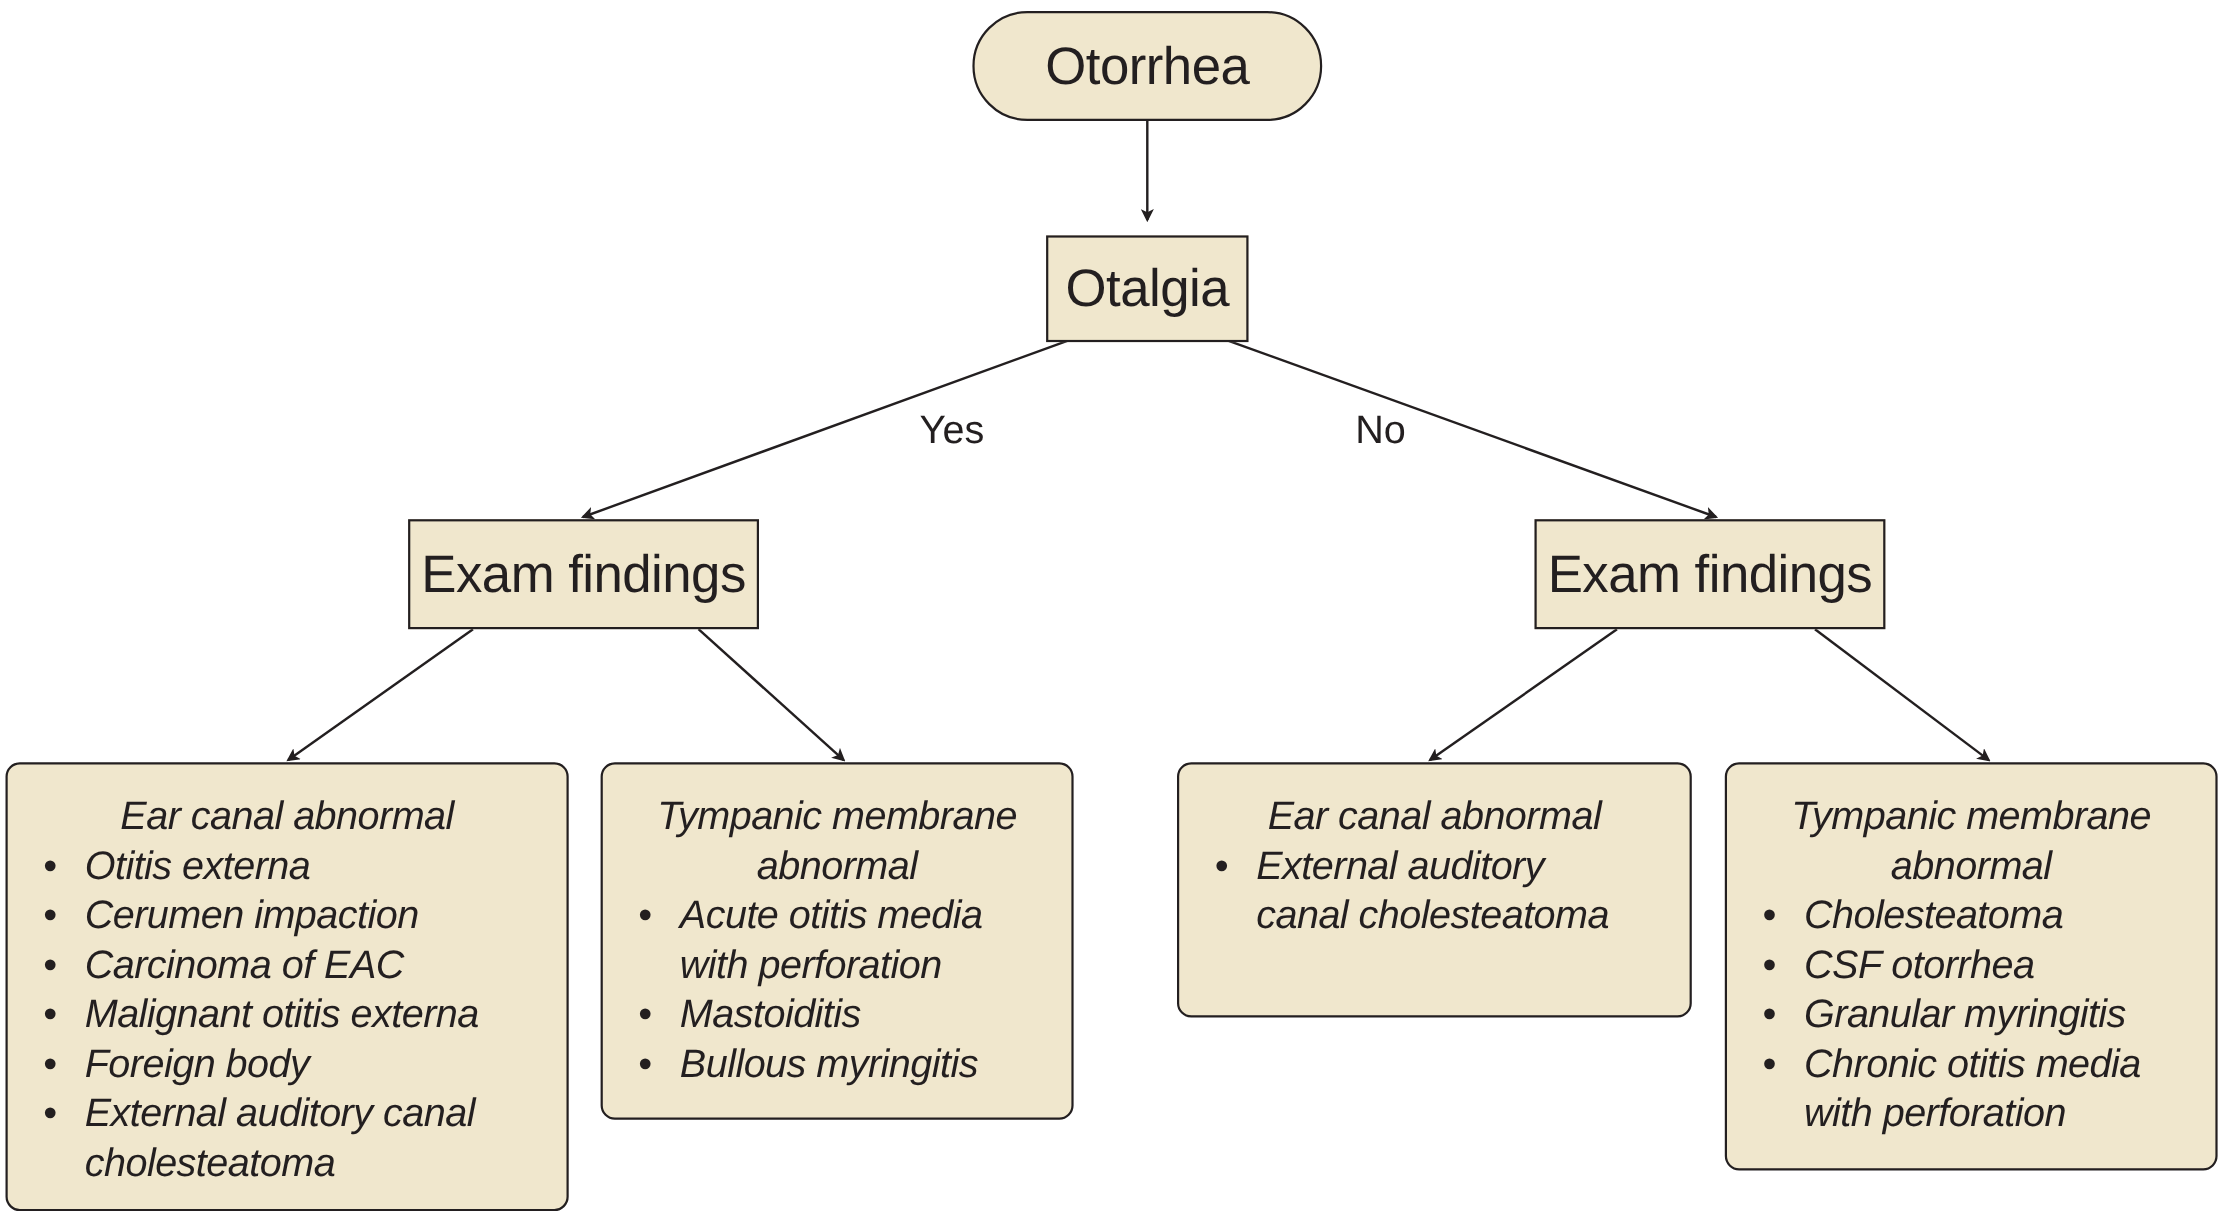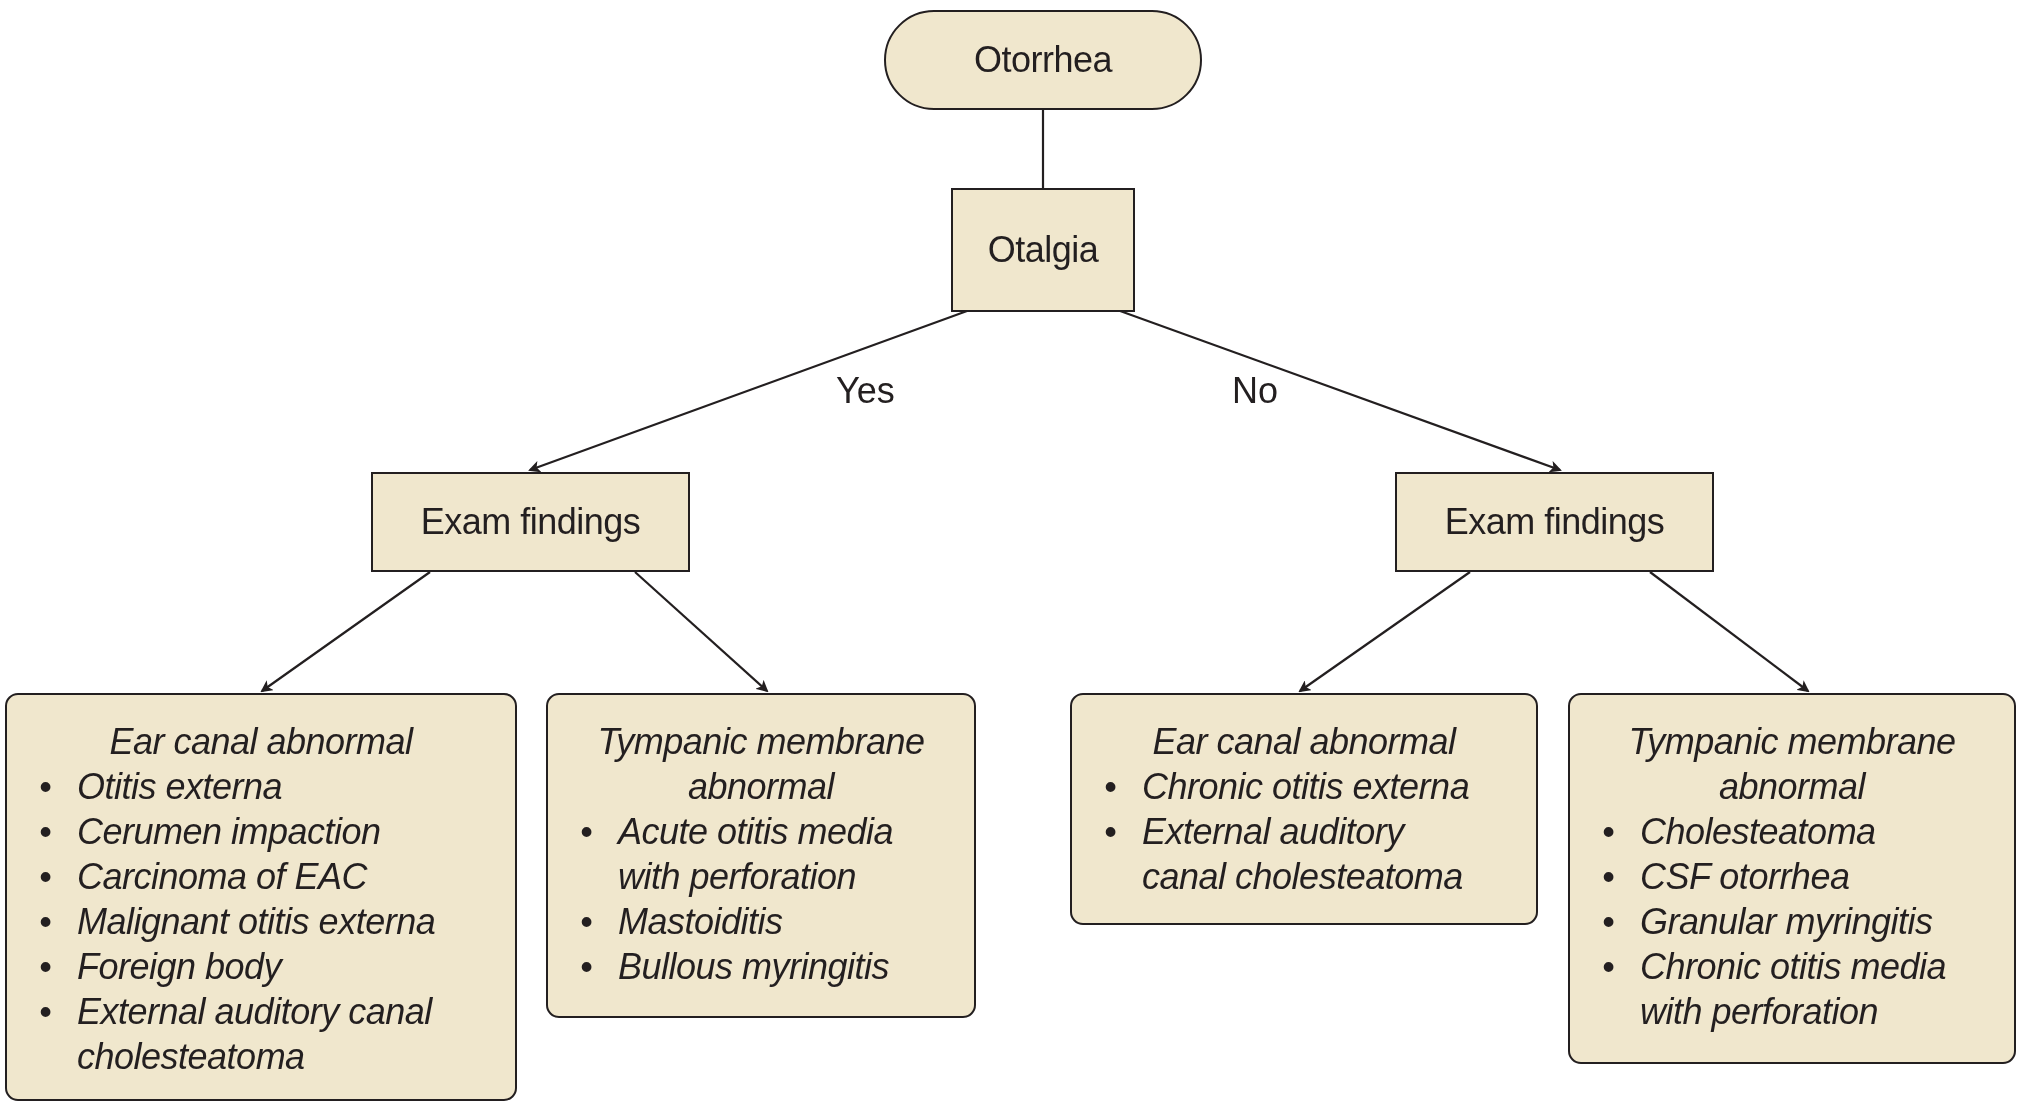--- a/index.html
+++ b/index.html
@@ -1,19 +1,19 @@
 <!DOCTYPE html>
 <html><head>
 <meta charset="utf-8">
 <style>
   html, body { margin:0; padding:0; background:#ffffff; }
   body { width:2022px; height:1110px; position:relative; overflow:hidden;
          font-family:"Liberation Sans", sans-serif; color:#231f20; }
   .node { position:absolute; background:#f0e7cd; border:2.5px solid #231f20; box-sizing:border-box;
-          display:flex; align-items:center; justify-content:center; font-size:36px; letter-spacing:-0.5px; }
+          display:flex; align-items:center; justify-content:center; font-size:48px; letter-spacing:-0.5px; }
   .pill { border-radius:52px; }
   .rbox { border-radius:13px; display:block; padding:24px 0 0 0; font-size:36px; line-height:45px; }
   .rbox .hdr { font-style:italic; text-align:center; }
   .rbox ul { list-style:none; margin:0; padding:0;font-style:italic; }
   .rbox li { position:relative; padding-left:70px; }
   .rbox li::before { content:"\2022"; position:absolute; left:32px; }
   .lbl { position:absolute; font-size:36px; }
   svg#edges { position:absolute; left:0; top:0; }
 </style>
 </head>
@@ -31,21 +31,21 @@
   <line x1="430" y1="572" x2="262" y2="691" stroke="#231f20" stroke-width="2.2" marker-end="url(#ah)"></line>
   <line x1="635" y1="572" x2="767" y2="691" stroke="#231f20" stroke-width="2.2" marker-end="url(#ah)"></line>
   <line x1="1470" y1="572" x2="1300" y2="691" stroke="#231f20" stroke-width="2.2" marker-end="url(#ah)"></line>
   <line x1="1650" y1="572" x2="1808" y2="691" stroke="#231f20" stroke-width="2.2" marker-end="url(#ah)"></line>
 </svg>
 
 <div class="node pill" style="left:884px; top:10px; width:318px; height:100px;">
   <span>Otorrhea</span>
 </div>
 
-<div class="node" style="left:951px; top:188px; width:184px; height:124px;">
+<div class="node" style="left:951px; top:214px; width:184px; height:97px;">
   <span>Otalgia</span>
 </div>
 
 <div class="lbl" style="left:836px; top:370px;">Yes</div>
 <div class="lbl" style="left:1232px; top:370px;">No</div>
 
 <div class="node" style="left:371px; top:472px; width:319px; height:100px;">
   <span>Exam findings</span>
 </div>
 
@@ -70,21 +70,20 @@
   <ul>
     <li style="padding-right:56px;">Acute otitis media with perforation</li>
     <li>Mastoiditis</li>
     <li>Bullous myringitis</li>
   </ul>
 </div>
 
 <div class="node rbox" style="left:1070px; top:693px; width:468px; height:232px;">
   <div class="hdr">Ear canal abnormal</div>
   <ul>
-    <li>Chronic otitis externa</li>
     <li style="padding-right:60px;">External auditory canal cholesteatoma</li>
   </ul>
 </div>
 
 <div class="node rbox" style="left:1568px; top:693px; width:448px; height:371px;">
   <div class="hdr" style="padding:0 20px;">Tympanic membrane abnormal</div>
   <ul>
     <li>Cholesteatoma</li>
     <li>CSF otorrhea</li>
     <li>Granular myringitis</li>

